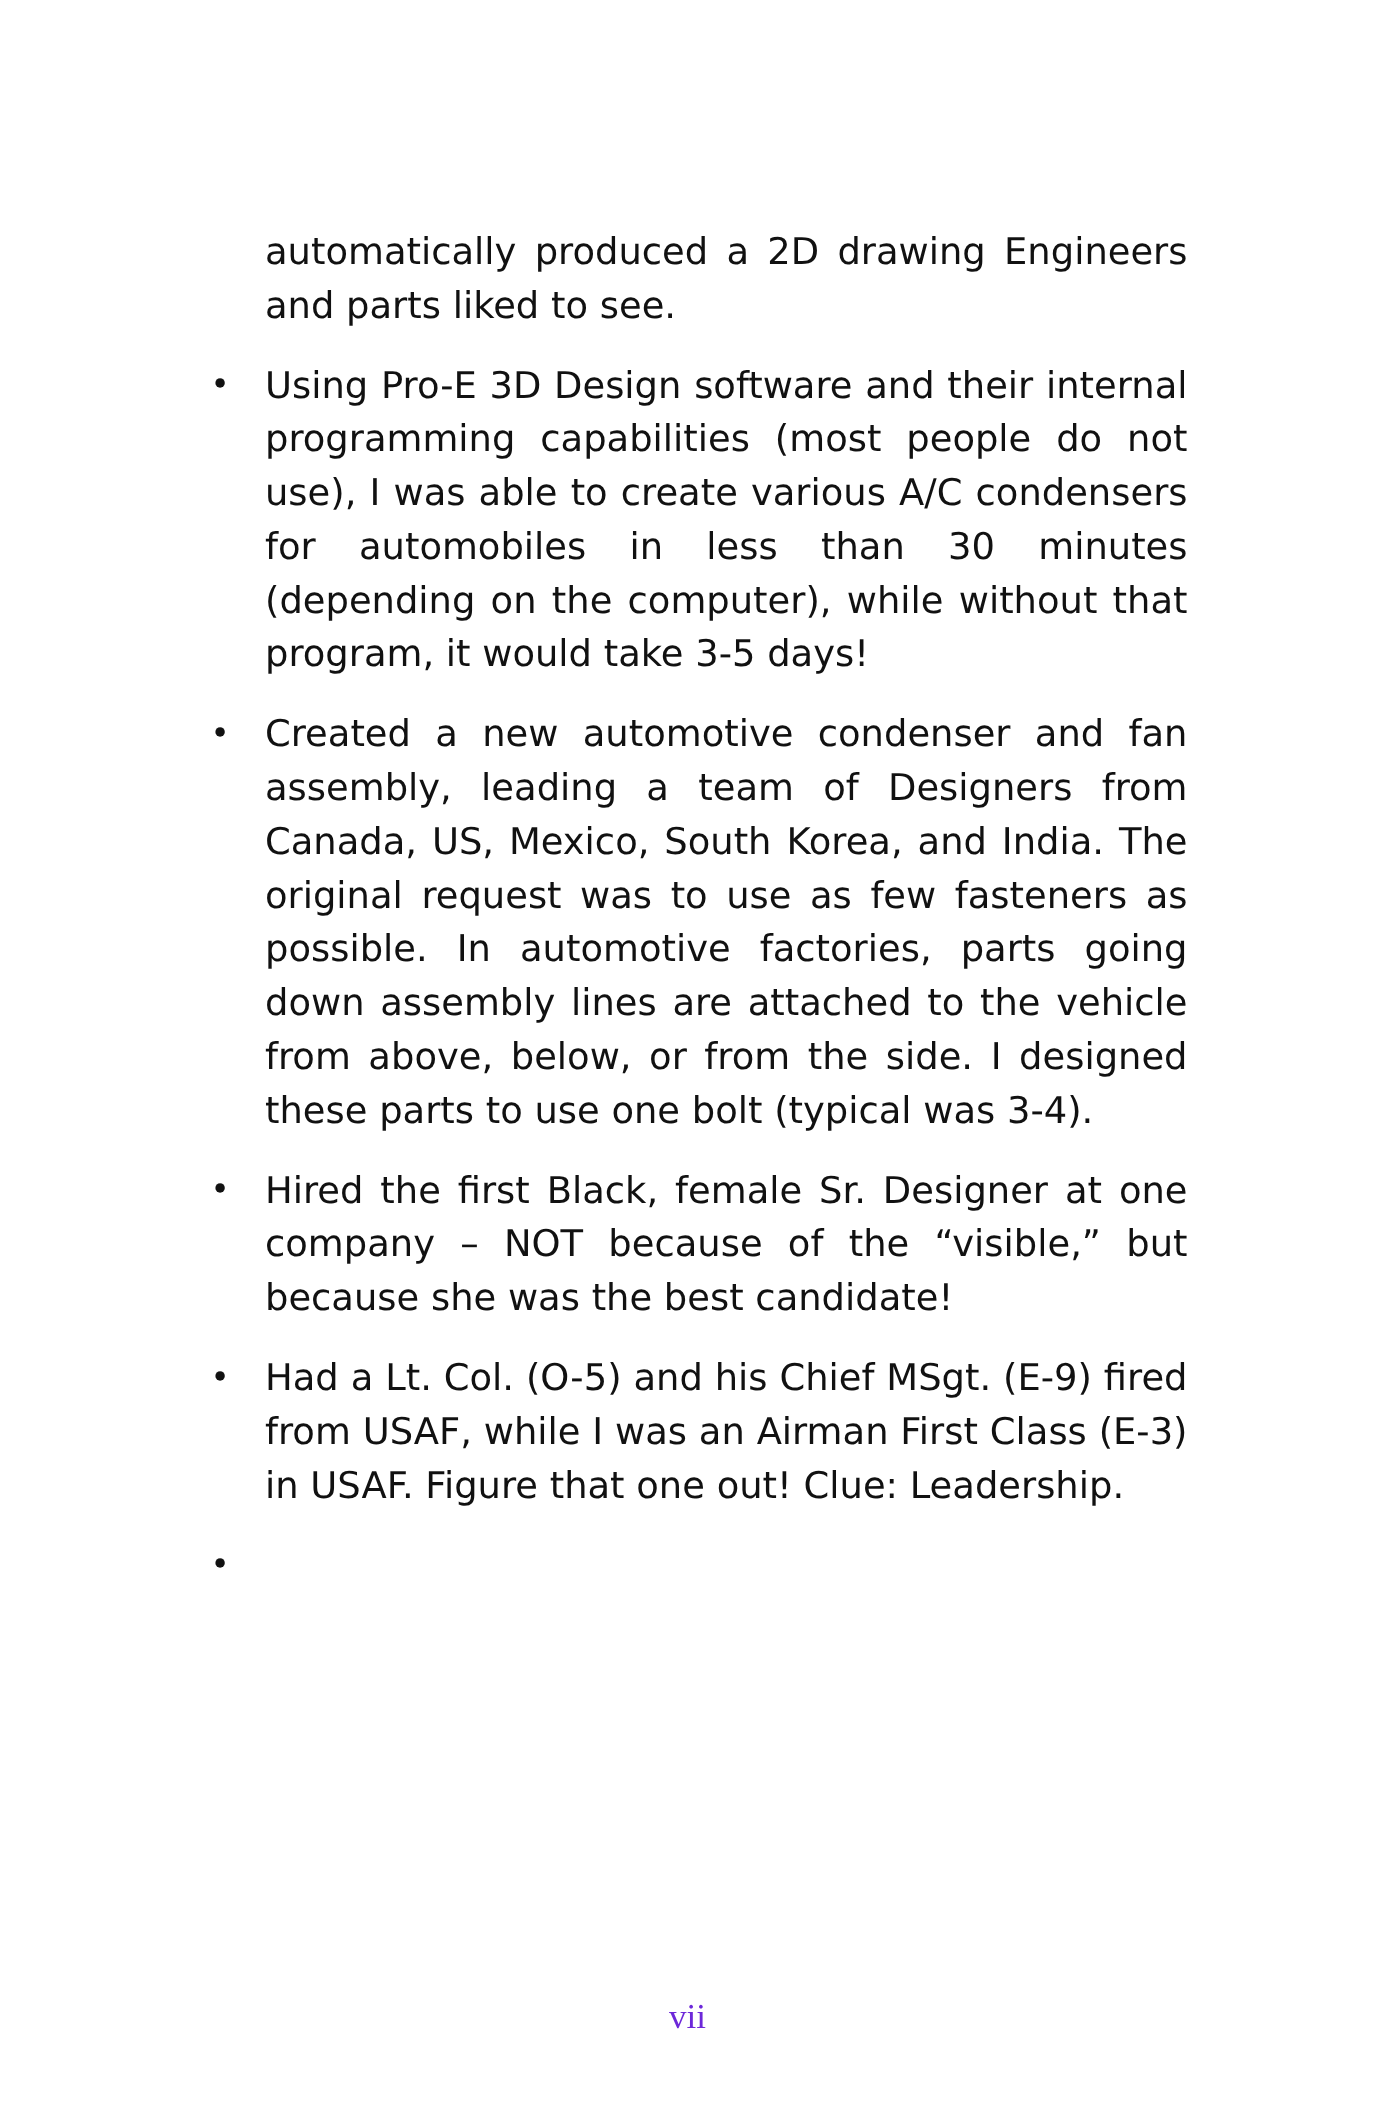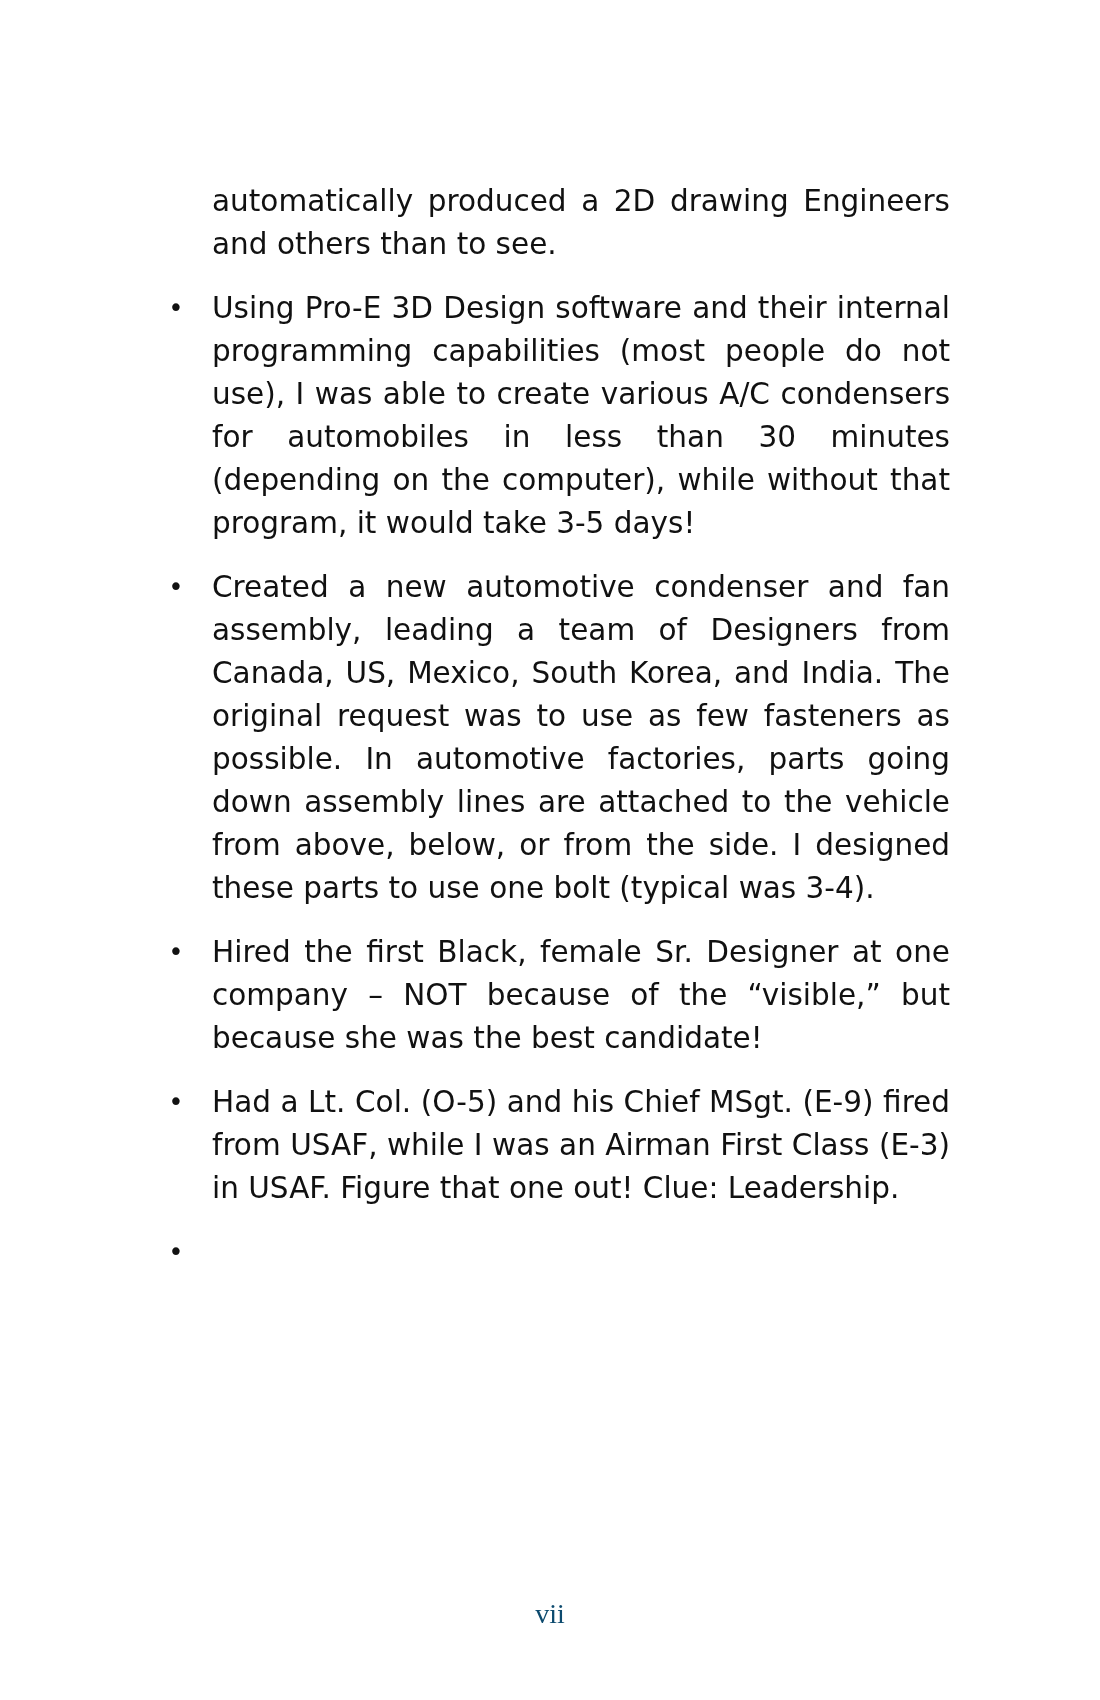--- a/index.html
+++ b/index.html
@@ -17,29 +17,29 @@
   .para { margin: 0 0 21px 0; }
   .bullets { list-style: none; margin: 0; padding: 0; }
   .bullet-item { position: relative; margin: 0 0 21px 0; text-align: justify; }
   .bullet-glyph {
     position: absolute; left: -46px; top: 0; width: 20px;
     text-align: center; font-size: 26px;
   }
   .page-number {
     position: absolute; left: 0; width: 1100px; top: 1598px;
     text-align: center;
-    font-family: "Liberation Serif", serif; font-size: 28px; color: #0c4a6e;
+    font-family: "Liberation Serif", serif; font-size: 28px; color: #6d28d9;
   }
 </style>
 </head>
 <body>
 
 <div class="page">
   <div class="text-col">
-    <p class="para">automatically produced a 2D drawing Engineers and others than to see.</p>
+    <p class="para">automatically produced a 2D drawing Engineers and parts liked to see.</p>
     <ul class="bullets">
       <li class="bullet-item">
         <span class="bullet-glyph">•</span>
         <span>Using Pro-E 3D Design software and their internal programming capabilities (most people do not use), I was able to create various A/C condensers for automobiles in less than 30 minutes (depending on the computer), while without that program, it would take 3-5 days!</span>
       </li>
       <li class="bullet-item">
         <span class="bullet-glyph">•</span>
         <span>Created a new automotive condenser and fan assembly, leading a team of Designers from Canada, US, Mexico, South Korea, and India. The original request was to use as few fasteners as possible. In automotive factories, parts going down assembly lines are attached to the vehicle from above, below, or from the side. I designed these parts to use one bolt (typical was 3-4).</span>
       </li>
       <li class="bullet-item">

